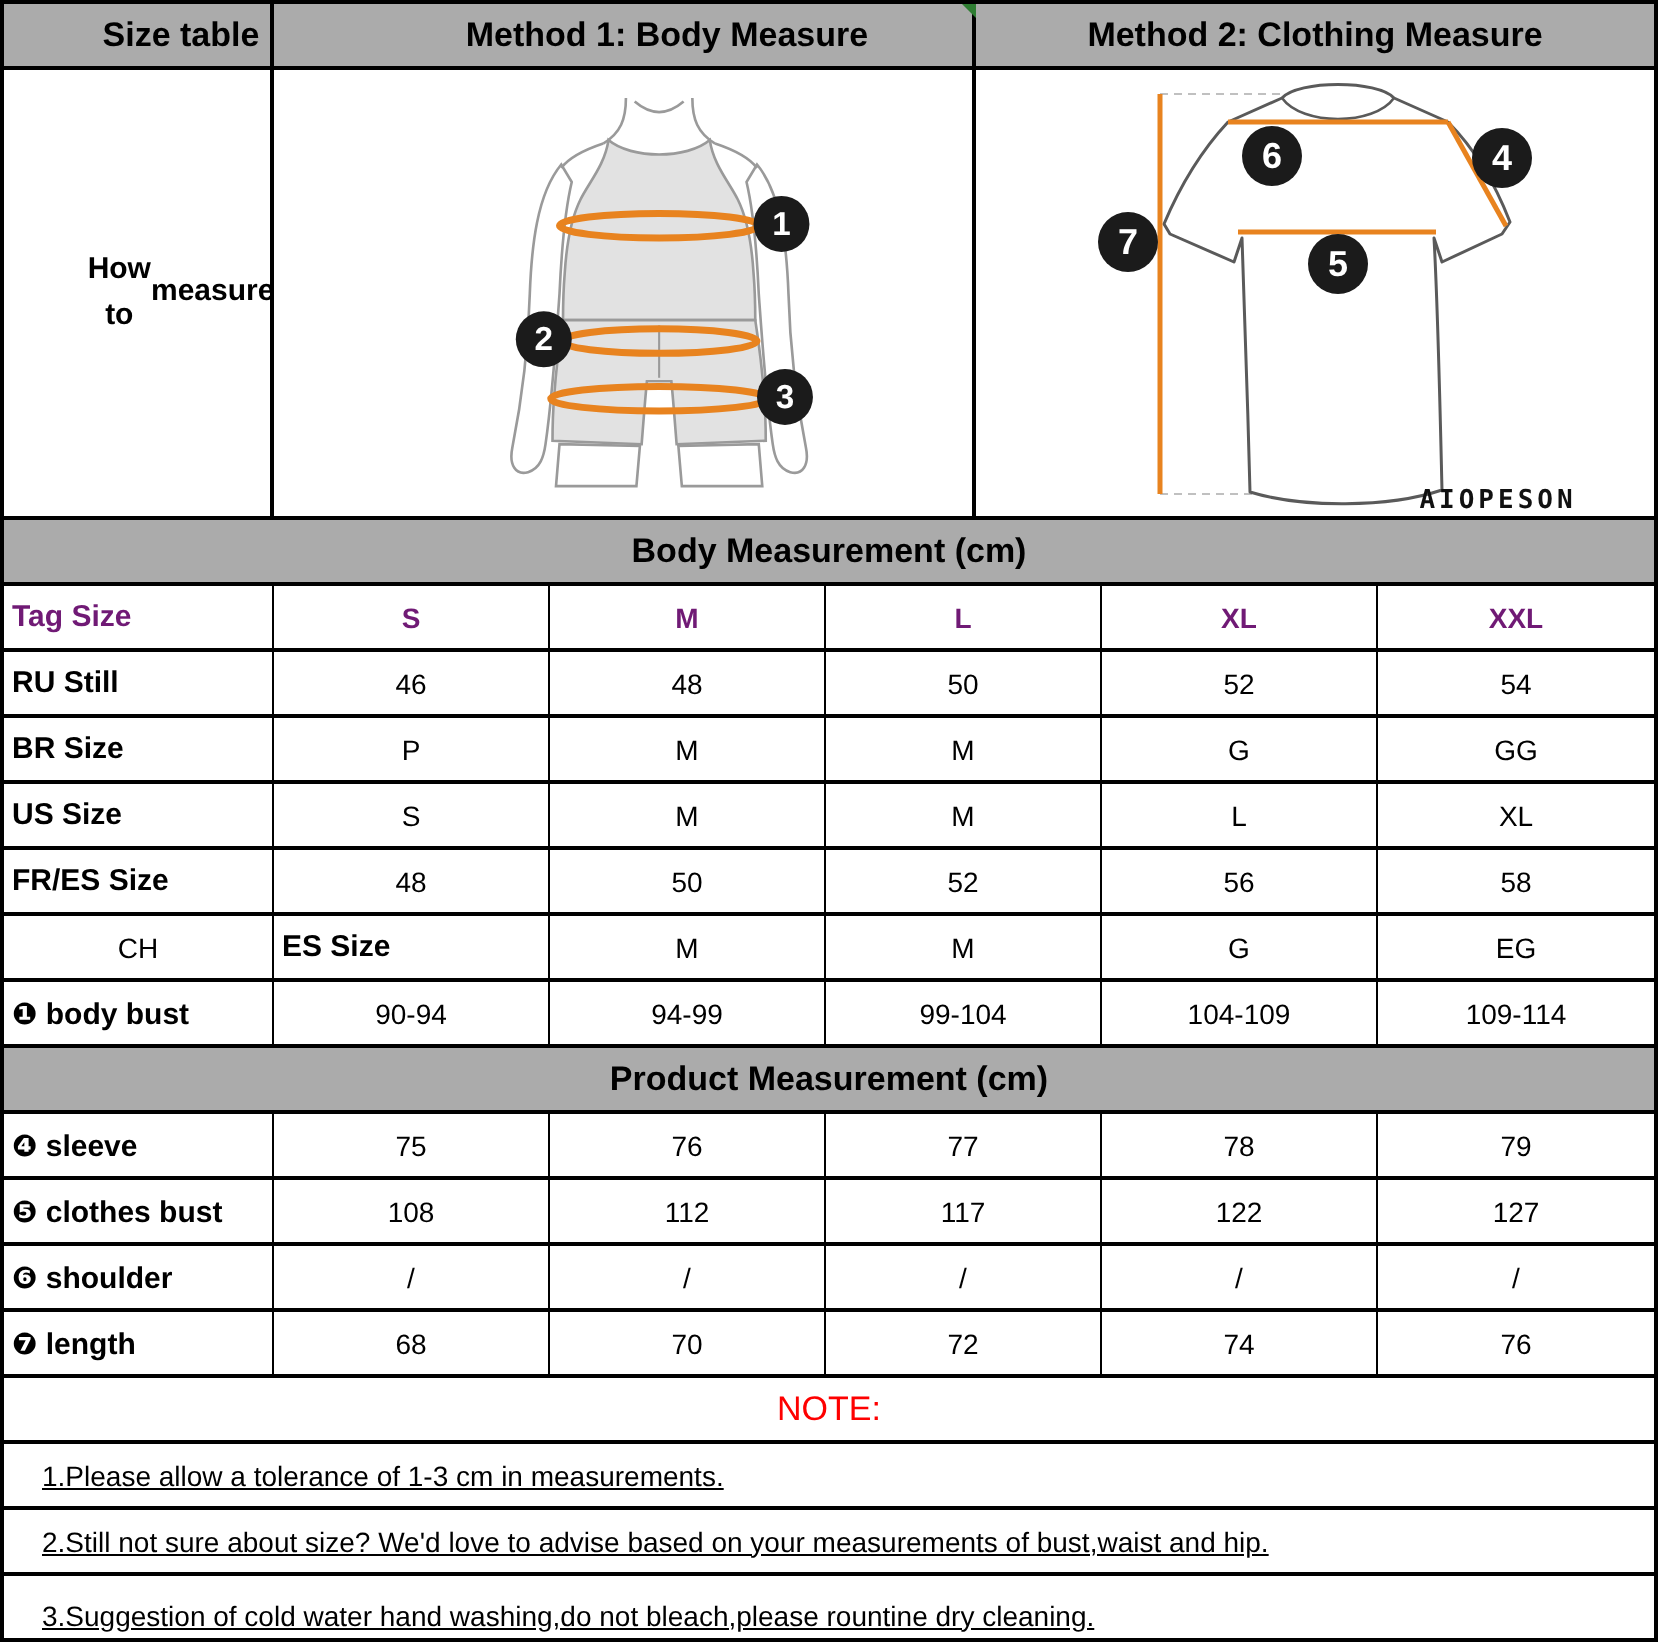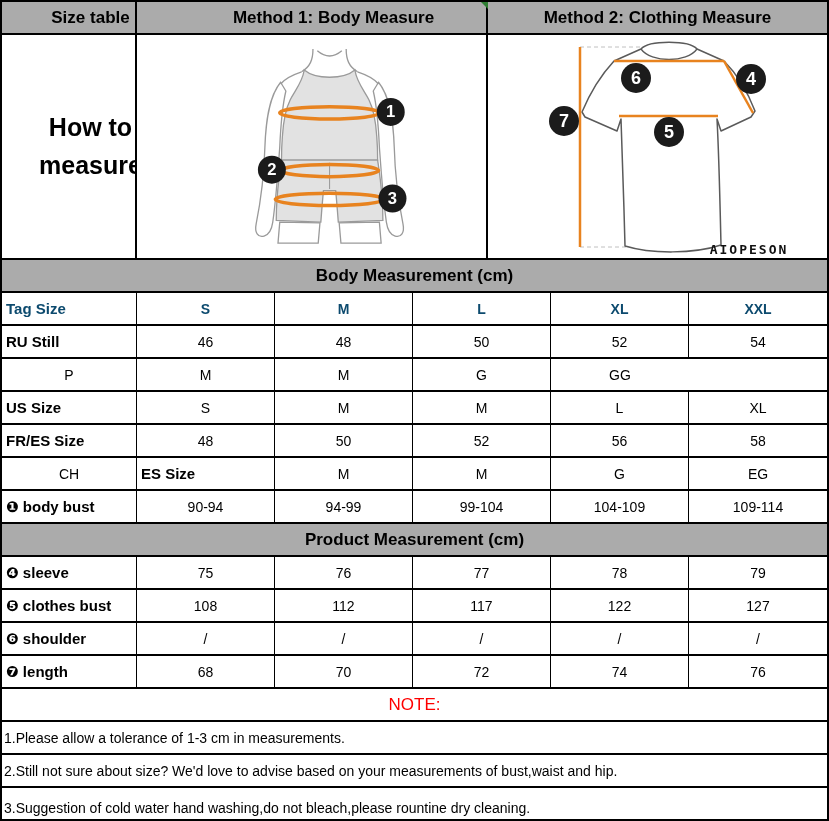--- a/index.html
+++ b/index.html
@@ -14,33 +14,33 @@
   }
   .grid3{display:grid;grid-template-columns:135px 351px 1fr;}
   .grid6{display:grid;grid-template-columns:135px repeat(5,1fr);}
   .row{border-bottom:2px solid #000;box-sizing:border-box;}
   .cell{display:flex;align-items:center;justify-content:center;box-sizing:border-box;overflow:hidden;}
   .vb2{border-right:2px solid #000;padding-left:44px;}
   .vb1{border-right:1px solid #000;}
   .hdr-row{height:33px;}
   .hdr-row .cell{background:#ababab;font-weight:bold;font-size:17px;}
   .illo-row{height:225px;}
-  .howto{font-weight:bold;font-size:25px;text-align:center;line-height:1.5;flex-direction:column;}
+  .howto{font-weight:bold;font-size:15px;text-align:center;line-height:1.5;flex-direction:row;}
   .bar{height:33px;background:#ababab;display:flex;align-items:center;justify-content:center;
        font-weight:bold;font-size:17px;border-bottom:2px solid #000;box-sizing:border-box;}
   .trow{height:33px;}
   .trow .cell{height:31px;}
   .lbl{justify-content:flex-start;padding-left:4px;font-weight:bold;font-size:15px;}
   .val{font-size:14px;}
   .red{color:#fe0000;}
-  .red .cell{color:#0c4a6e;}
+  .red .cell{color:#701a75;}
   .note-title{height:33px;display:flex;align-items:center;justify-content:center;
        color:#fe0000;font-size:17px;border-bottom:2px solid #000;box-sizing:border-box;}
-  .note{height:33px;display:flex;align-items:center;padding-left:2px;font-size:14px;
-       border-bottom:2px solid #000;box-sizing:border-box;}
+  .note{height:33px;display:flex;align-items:center;padding-left:19px;font-size:14px;
+       border-bottom:2px solid #000;box-sizing:border-box;text-decoration:underline;}
   .note.last{height:39px;border-bottom:none;}
   .marker{position:absolute;top:0;left:479px;width:0;height:0;
        border-top:7px solid #2e7d32;border-left:7px solid transparent;}
   svg{display:block;}
   .badge-num{fill:#fff;font-family:"Liberation Sans","DejaVu Sans",sans-serif;font-weight:bold;}
   .brand-txt{fill:#111;font-family:"DejaVu Sans Mono","Liberation Mono",monospace;font-weight:bold;letter-spacing:2px;}
 </style>
 </head>
 <body>
 
@@ -143,20 +143,21 @@
   <div class="row grid6 trow">
     <div class="cell vb1 lbl">RU Still</div>
     <div class="cell vb1 val">46</div>
     <div class="cell vb1 val">48</div>
     <div class="cell vb1 val">50</div>
     <div class="cell vb1 val">52</div>
     <div class="cell val">54</div>
   </div>
 
   <div class="row grid6 trow">
+    <div class="cell vb1 lbl">BR Size</div>
     <div class="cell vb1 val">P</div>
     <div class="cell vb1 val">M</div>
     <div class="cell vb1 val">M</div>
     <div class="cell vb1 val">G</div>
     <div class="cell val">GG</div>
   </div>
 
   <div class="row grid6 trow">
     <div class="cell vb1 lbl">US Size</div>
     <div class="cell vb1 val">S</div>

